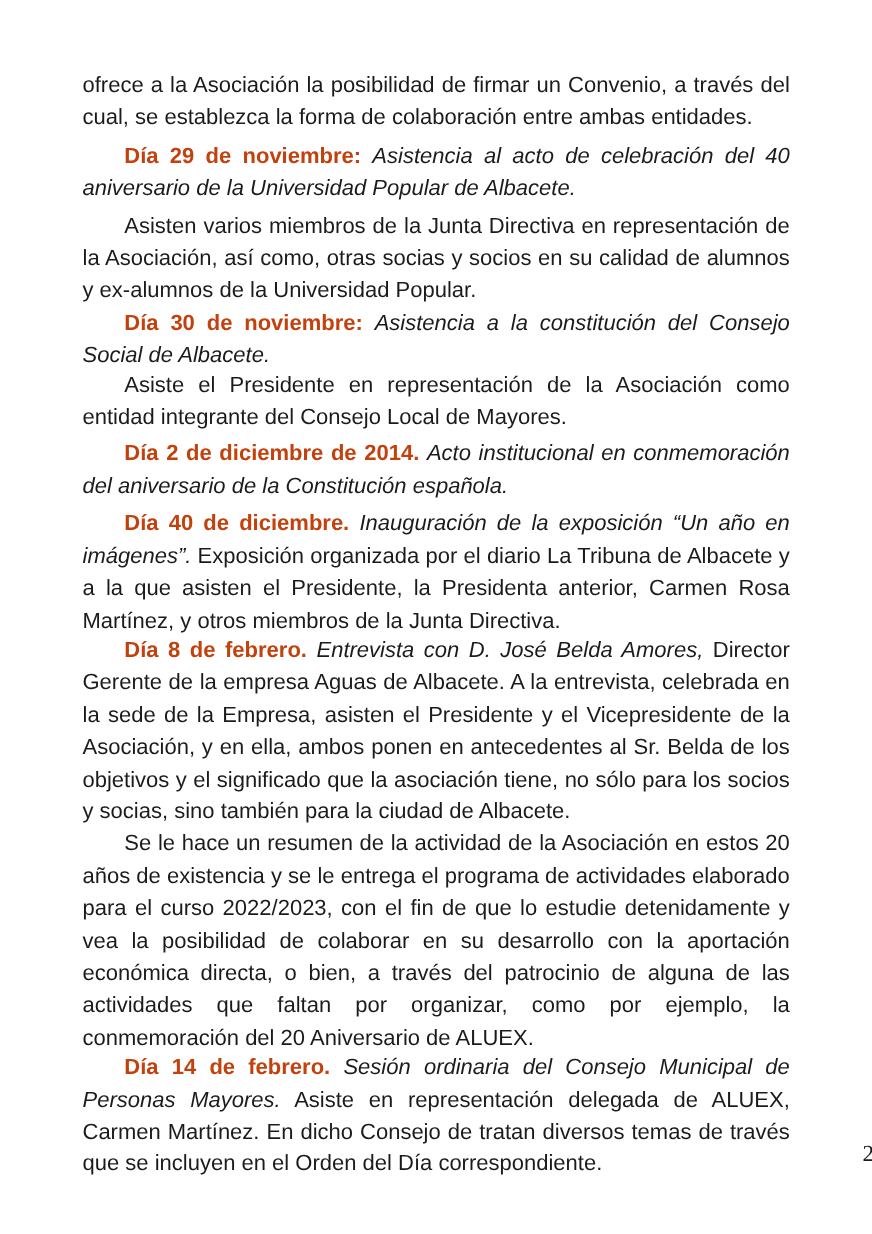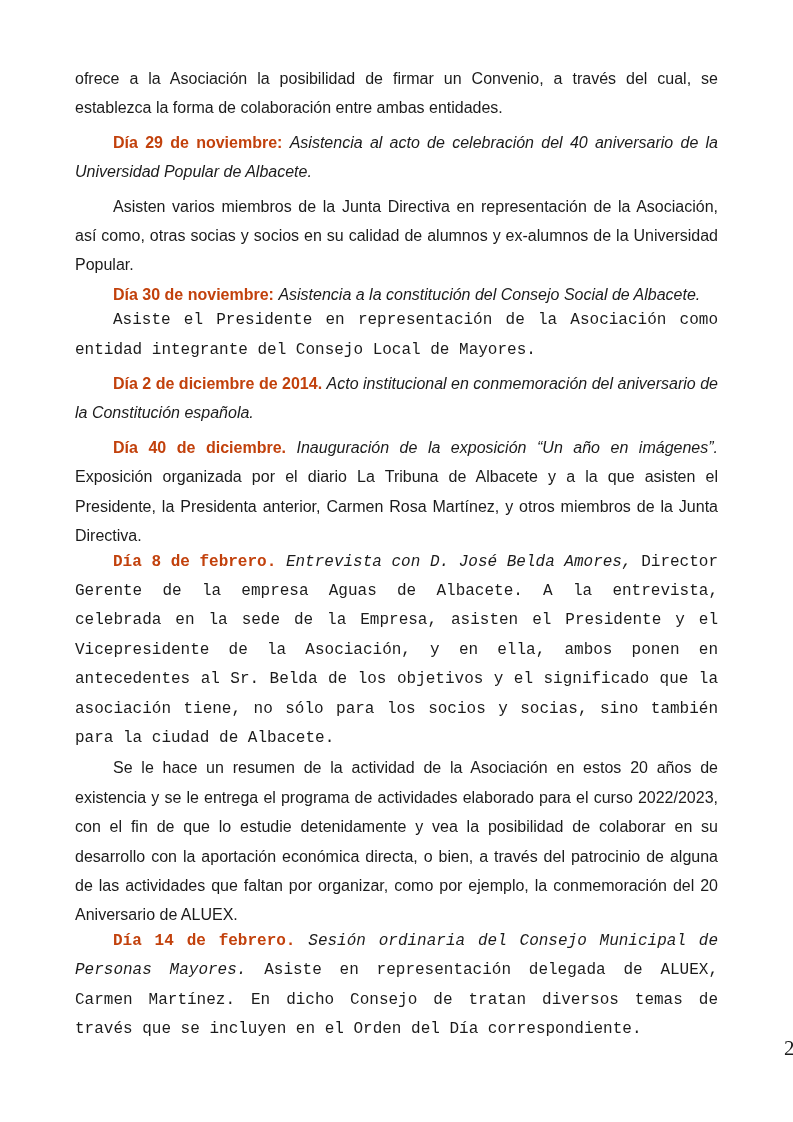--- a/index.html
+++ b/index.html
@@ -15,34 +15,34 @@
     position: absolute;
     left: 0; top: 0;
     width: 793px; height: 1122px;
     background: #ffffff;
   }
   .content {
     position: absolute;
     left: 75px;
     top: 64px;
     width: 643px;
-    font-size: 16px;
+    font-size: 20px;
     line-height: 29.4px;
     text-align: justify;
   }
   p.para {
     margin: 0;
     padding: 0;
   }
   p.indent   { text-indent: 38px; }
   p.indent-lg{ text-indent: 45px; }
   p.mt5  { margin-top: 5px; }
   p.mt4  { margin-top: 4px; }
   p.mt9  { margin-top: 9px; }
-  p.mtn3 { margin-top: -3px; font-family: Liberation Mono, monospace; }
+  p.mtn3 { margin-top: -3px; }
   .run-date {
     color: #c2410c;
     font-weight: bold;
   }
   .run-italic { font-style: italic; }
   .run-regular { font-style: normal; }
   .footer {
     position: absolute;
     left: 12px;
     top: 1036px;

